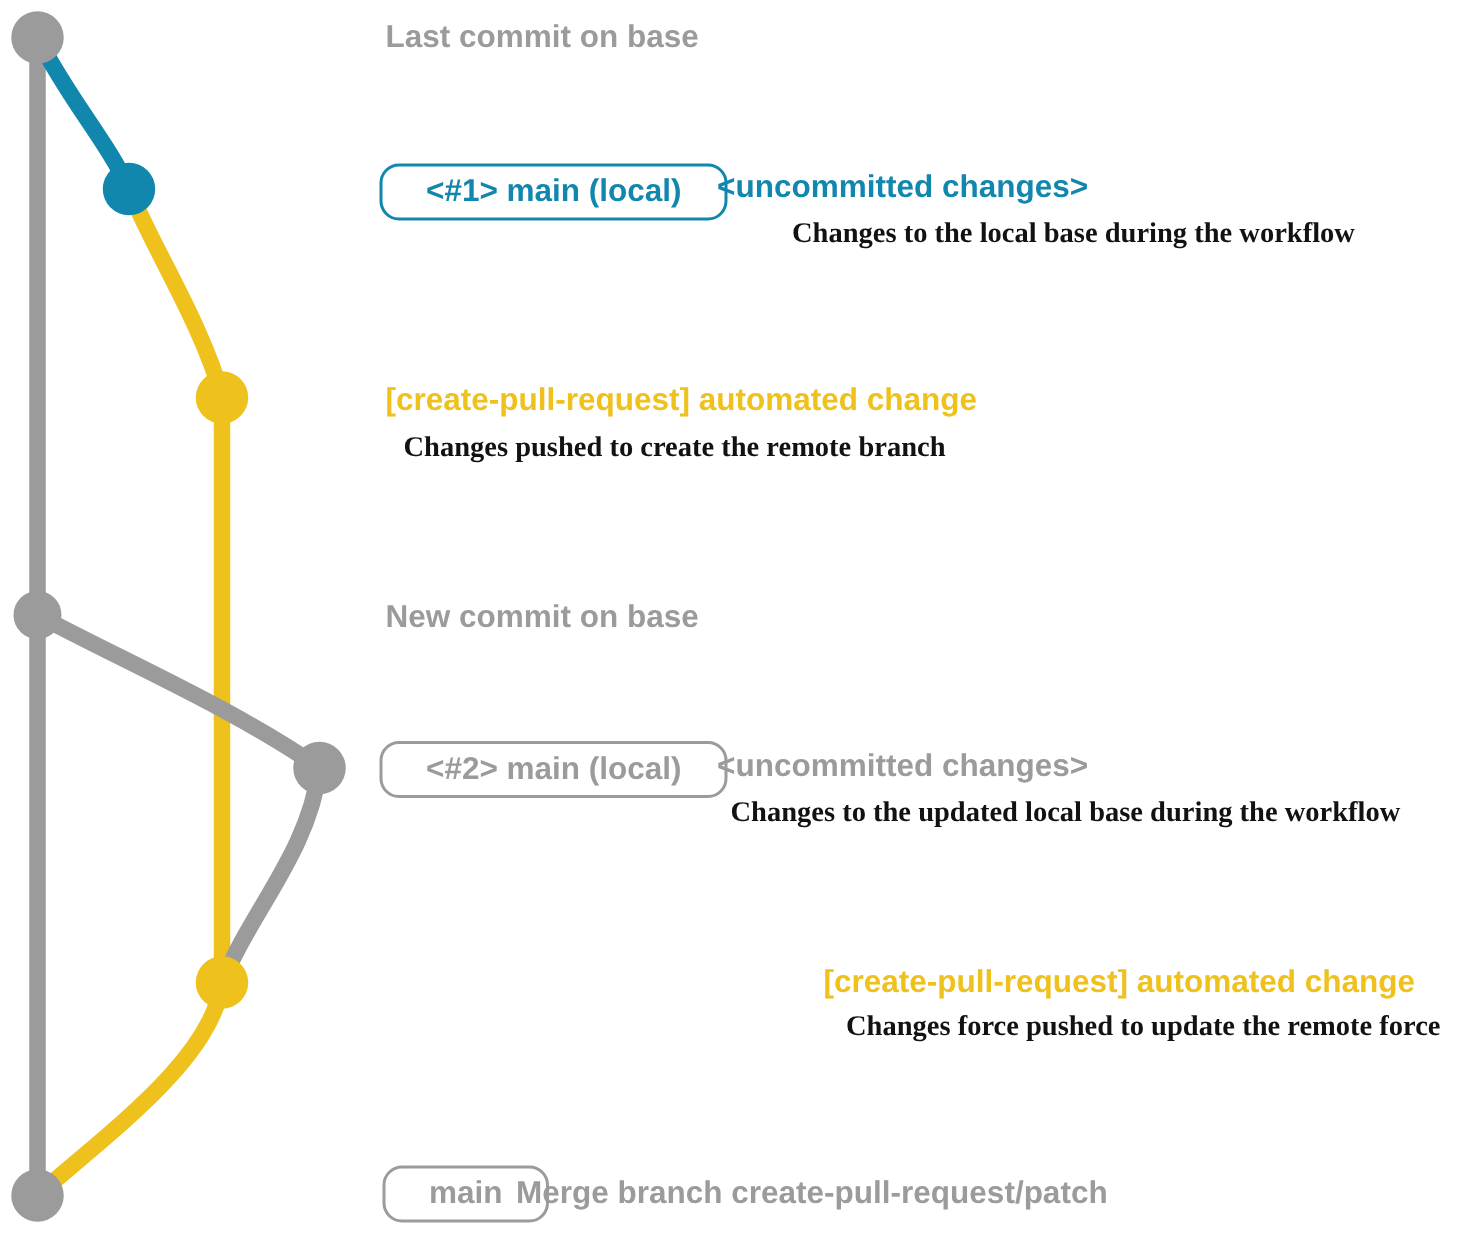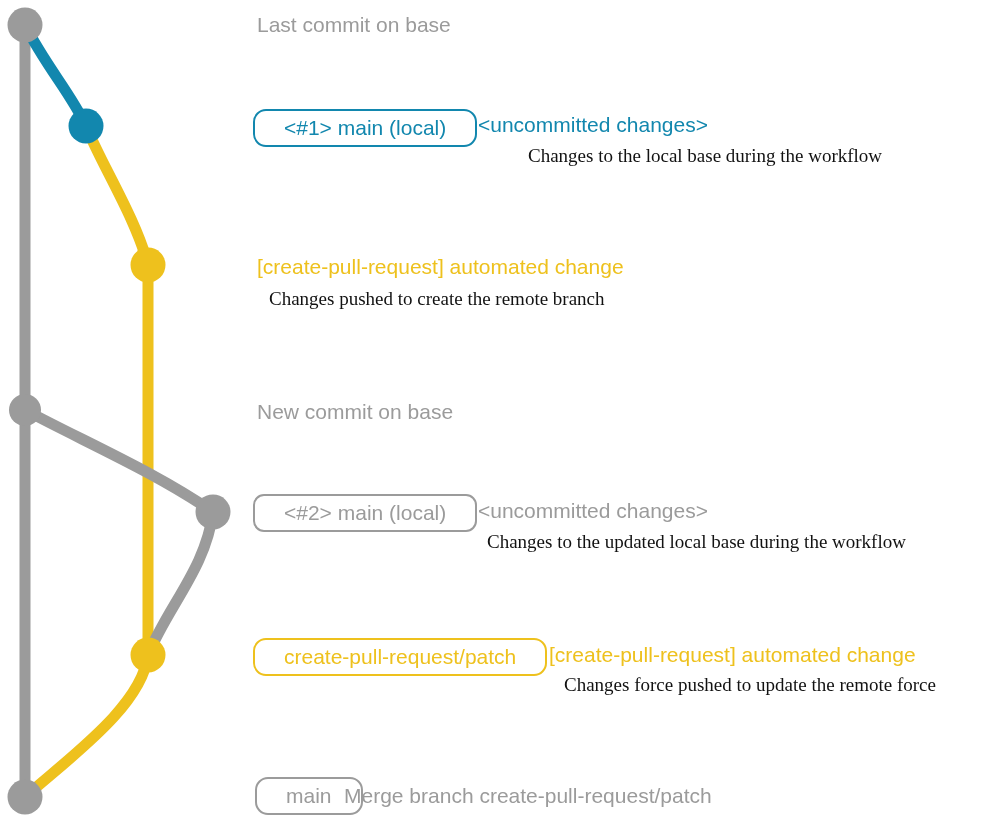--- a/index.html
+++ b/index.html
@@ -2,21 +2,21 @@
 <html style="--gray: #9b9b9b; --blue: #1287ae; --yellow: #eec11d; --ink: #121212; --bg: #ffffff;"><head>
 <meta charset="utf-8">
 <style>
   :root{
     --gray:#9b9b9b; --blue:#1287ae; --yellow:#eec11d; --ink:#121212; --bg:#ffffff;
   }
   *{margin:0;padding:0;box-sizing:border-box;}
   html,body{background:var(--bg);}
   .stage{
     position:relative;width:981px;height:827px;background:var(--bg);
-    overflow:hidden;font-family:"Liberation Sans",sans-serif;
+    overflow:hidden;font-family:"Liberation Sans",sans-serif;font-weight:bold;
   }
   .graph-svg{position:absolute;left:0;top:0;}
   .abs{position:absolute;white-space:nowrap;}
   .title{font-size:21px;color:var(--gray);}
   .badge{
     display:inline-block;border:2px solid var(--gray);border-radius:13px;
     padding:2px 29px;font-size:21px;line-height:30px;color:var(--gray);
     background:var(--bg);
   }
   .badge.blue{border-color:var(--blue);color:var(--blue);}
@@ -64,24 +64,23 @@
 
   <div class="abs badge blue" style="left:253px;top:109px;">&lt;#1&gt; main (local)</div>
   <div class="abs status" style="left:478px;top:113px;">&lt;uncommitted changes&gt;</div>
   <div class="abs desc" style="left:488px;top:145px;margin-left:40px;">Changes to the local base during the workflow</div>
 
   <div class="abs commit-msg" style="left:257px;top:255px;">[create-pull-request] automated change</div>
   <div class="abs desc" style="left:269px;top:288px;">Changes pushed to create the remote branch</div>
 
   <div class="abs title" style="left:257px;top:400px;">New commit on base</div>
 
-  <div class="abs badge" style="left:253px;top:494px;border-radius:11px;">&lt;#2&gt; main (local)</div>
+  <div class="abs badge" style="left:253px;top:494px;">&lt;#2&gt; main (local)</div>
   <div class="abs status gray" style="left:478px;top:499px;">&lt;uncommitted changes&gt;</div>
   <div class="abs desc" style="left:487px;top:531px;">Changes to the updated local base during the workflow</div>
 
-  <div class="abs badge yellow" style="left:253px;top:638px;">create-pull-request/patch</div>
   <div class="abs commit-msg" style="left:549px;top:643px;">[create-pull-request] automated change</div>
   <div class="abs desc" style="left:564px;top:674px;">Changes force pushed to update the remote force</div>
 
   <div class="abs badge" style="left:255px;top:777px;">main</div>
   <div class="abs commit-msg gray" style="left:344px;top:784px;">Merge branch create-pull-request/patch</div>
 
 </div>
 
 </body></html>

